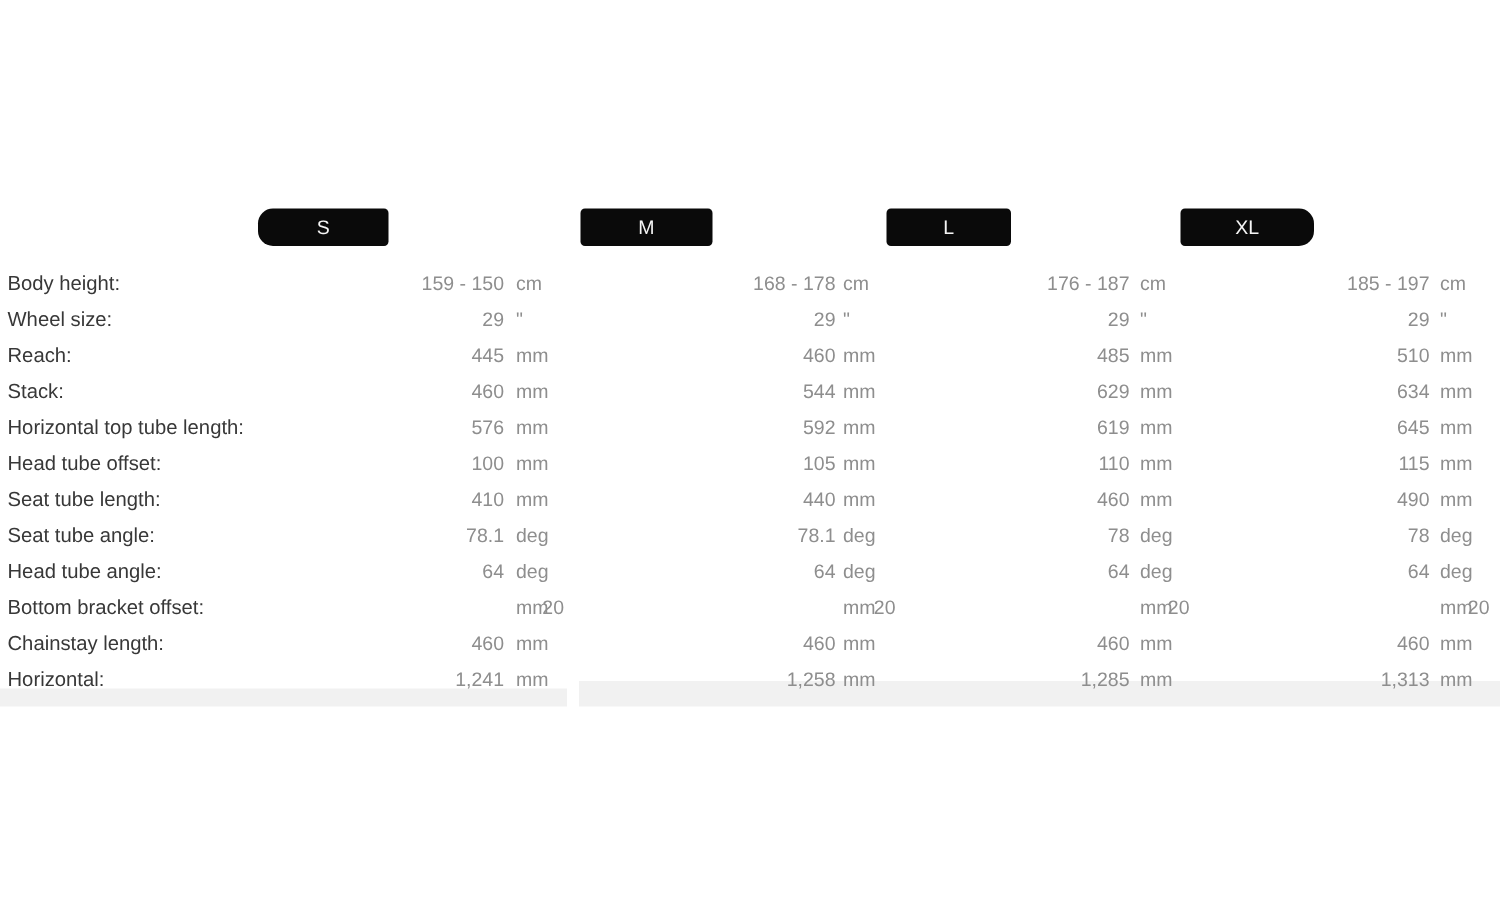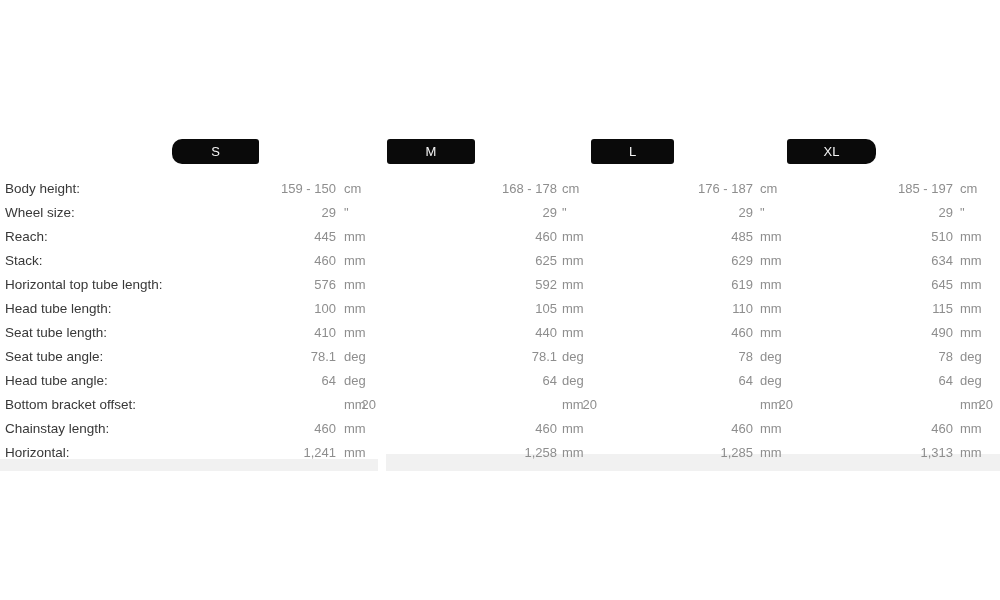--- a/index.html
+++ b/index.html
@@ -112,40 +112,40 @@
         <span class="unit-cell" style="left: 562px;">mm</span>
         <span class="value-cell" style="right: 247px;">485</span>
         <span class="unit-cell" style="left: 760px;">mm</span>
         <span class="value-cell" style="right: 47px;">510</span>
         <span class="unit-cell" style="left: 960px;">mm</span>
       </div>
       <div class="spec-row" style="top: 249px;">
     <span class="row-label">Stack:</span>
   <span class="value-cell" style="right: 664px;">460</span>
         <span class="unit-cell" style="left: 344px;">mm</span>
-        <span class="value-cell" style="right: 443px;">625</span>
+        <span class="value-cell" style="right: 443px;">544</span>
         <span class="unit-cell" style="left: 562px;">mm</span>
         <span class="value-cell" style="right: 247px;">629</span>
         <span class="unit-cell" style="left: 760px;">mm</span>
         <span class="value-cell" style="right: 47px;">634</span>
         <span class="unit-cell" style="left: 960px;">mm</span>
       </div>
       <div class="spec-row" style="top: 273px;">
     <span class="row-label">Horizontal top tube length:</span>
   <span class="value-cell" style="right: 664px;">576</span>
         <span class="unit-cell" style="left: 344px;">mm</span>
         <span class="value-cell" style="right: 443px;">592</span>
         <span class="unit-cell" style="left: 562px;">mm</span>
         <span class="value-cell" style="right: 247px;">619</span>
         <span class="unit-cell" style="left: 760px;">mm</span>
         <span class="value-cell" style="right: 47px;">645</span>
         <span class="unit-cell" style="left: 960px;">mm</span>
       </div>
       <div class="spec-row" style="top: 297px;">
-    <span class="row-label">Head tube length:</span>
+    <span class="row-label">Head tube offset:</span>
   <span class="value-cell" style="right: 664px;">100</span>
         <span class="unit-cell" style="left: 344px;">mm</span>
         <span class="value-cell" style="right: 443px;">105</span>
         <span class="unit-cell" style="left: 562px;">mm</span>
         <span class="value-cell" style="right: 247px;">110</span>
         <span class="unit-cell" style="left: 760px;">mm</span>
         <span class="value-cell" style="right: 47px;">115</span>
         <span class="unit-cell" style="left: 960px;">mm</span>
       </div>
       <div class="spec-row" style="top: 321px;">

